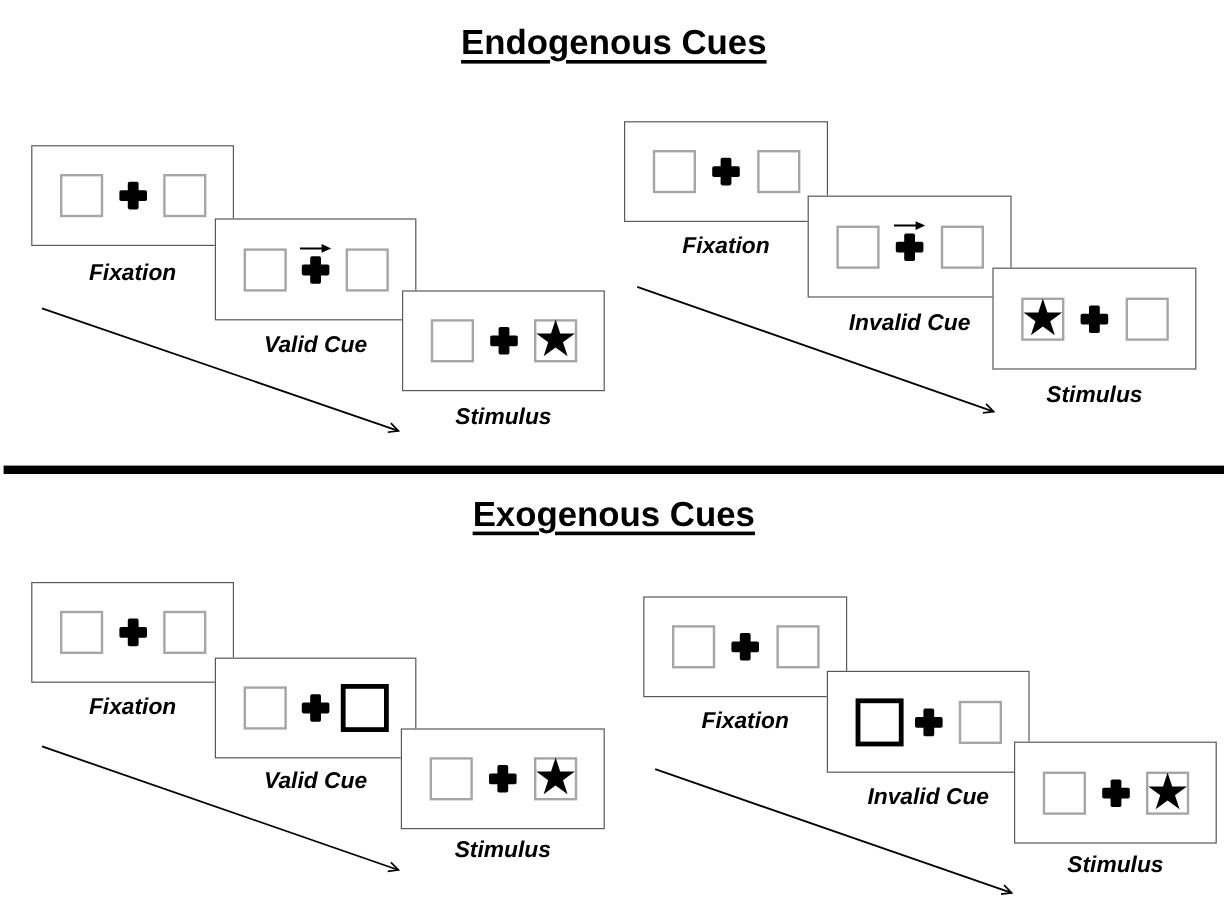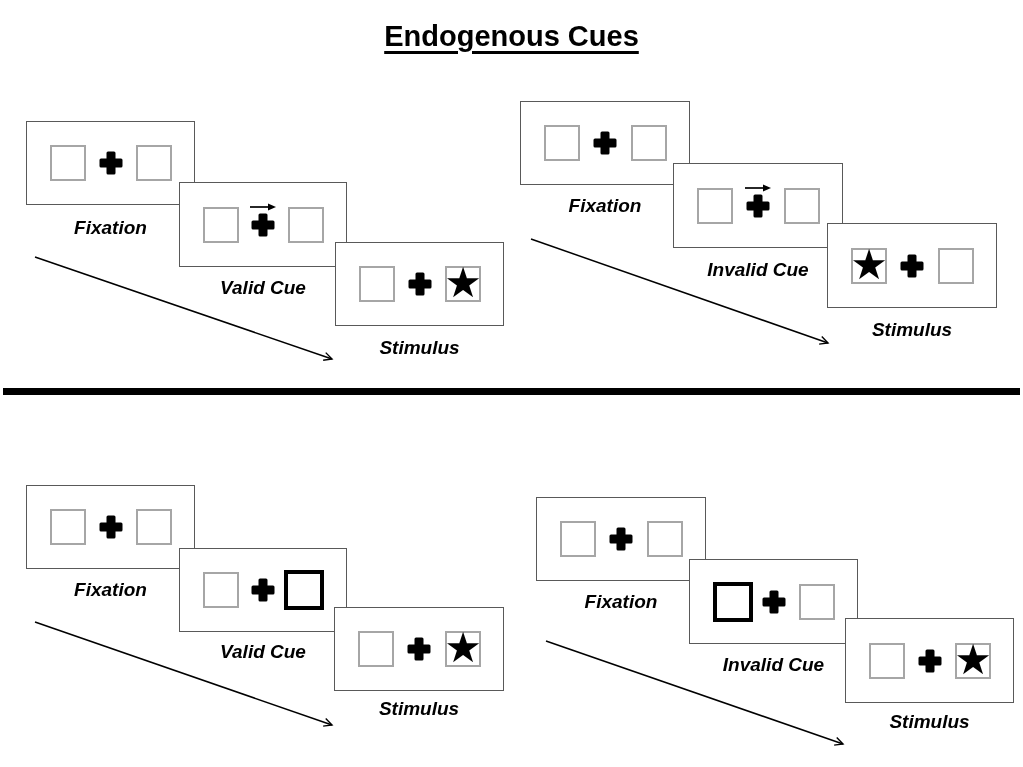--- a/index.html
+++ b/index.html
@@ -119,20 +119,21 @@
     <defs>
       <marker id="ah1" markerWidth="14" markerHeight="14" refX="9" refY="5" orient="auto" markerUnits="userSpaceOnUse">
         <path d="M1,1 L9,5 L1,9" fill="none" stroke="#000" stroke-width="1.4"></path>
       </marker>
     </defs>
     <line x1="5" y1="5" x2="302" y2="109" stroke="#000" stroke-width="1.5" marker-end="url(#ah1)"></line>
   </svg>
 
   <div class="divider" style="top:388px"></div>
 
+  <div class="title" style="top:413px">Exogenous Cues</div>
 
   <div class="card" style="left:26px;top:485px;width:169px;height:84px">
     <span class="sq left"></span>
     <span class="plus"></span>
     <span class="sq right"></span>
   </div>
   <div class="label" style="left:26px;top:578px;width:169px">Fixation</div>
 
   <div class="card" style="left:179px;top:548px;width:168px;height:84px">
     <span class="sq left"></span>

